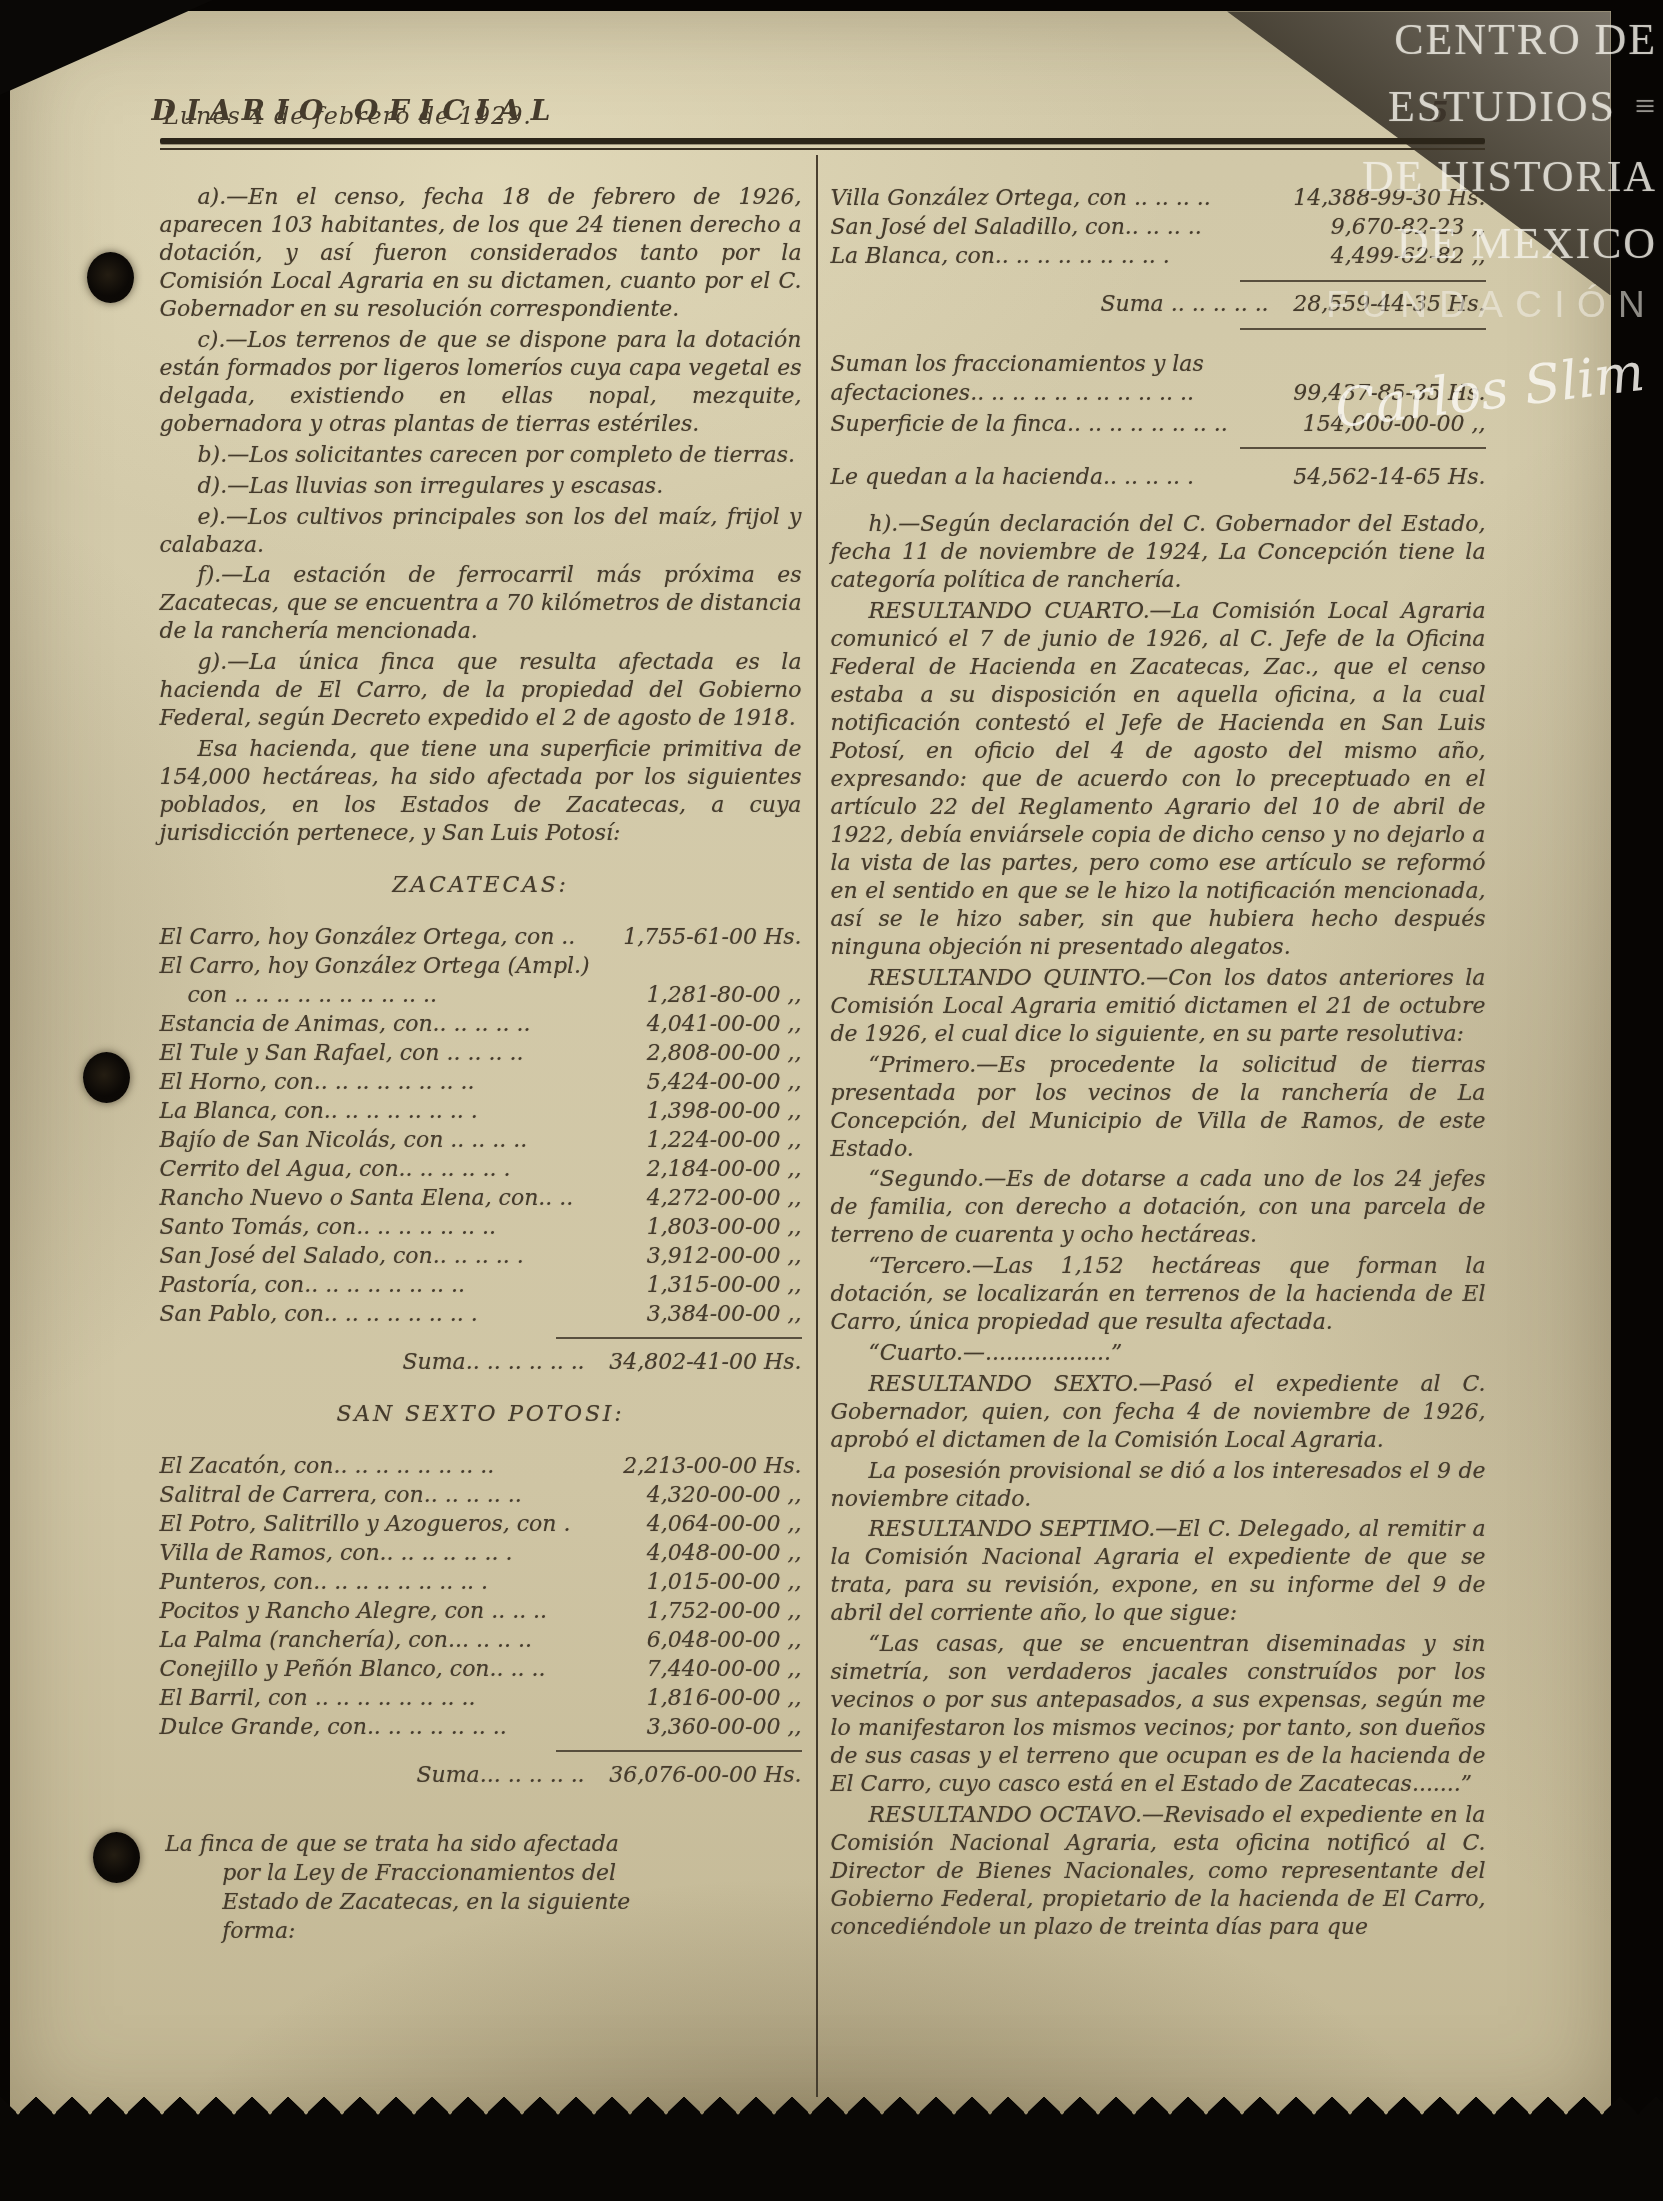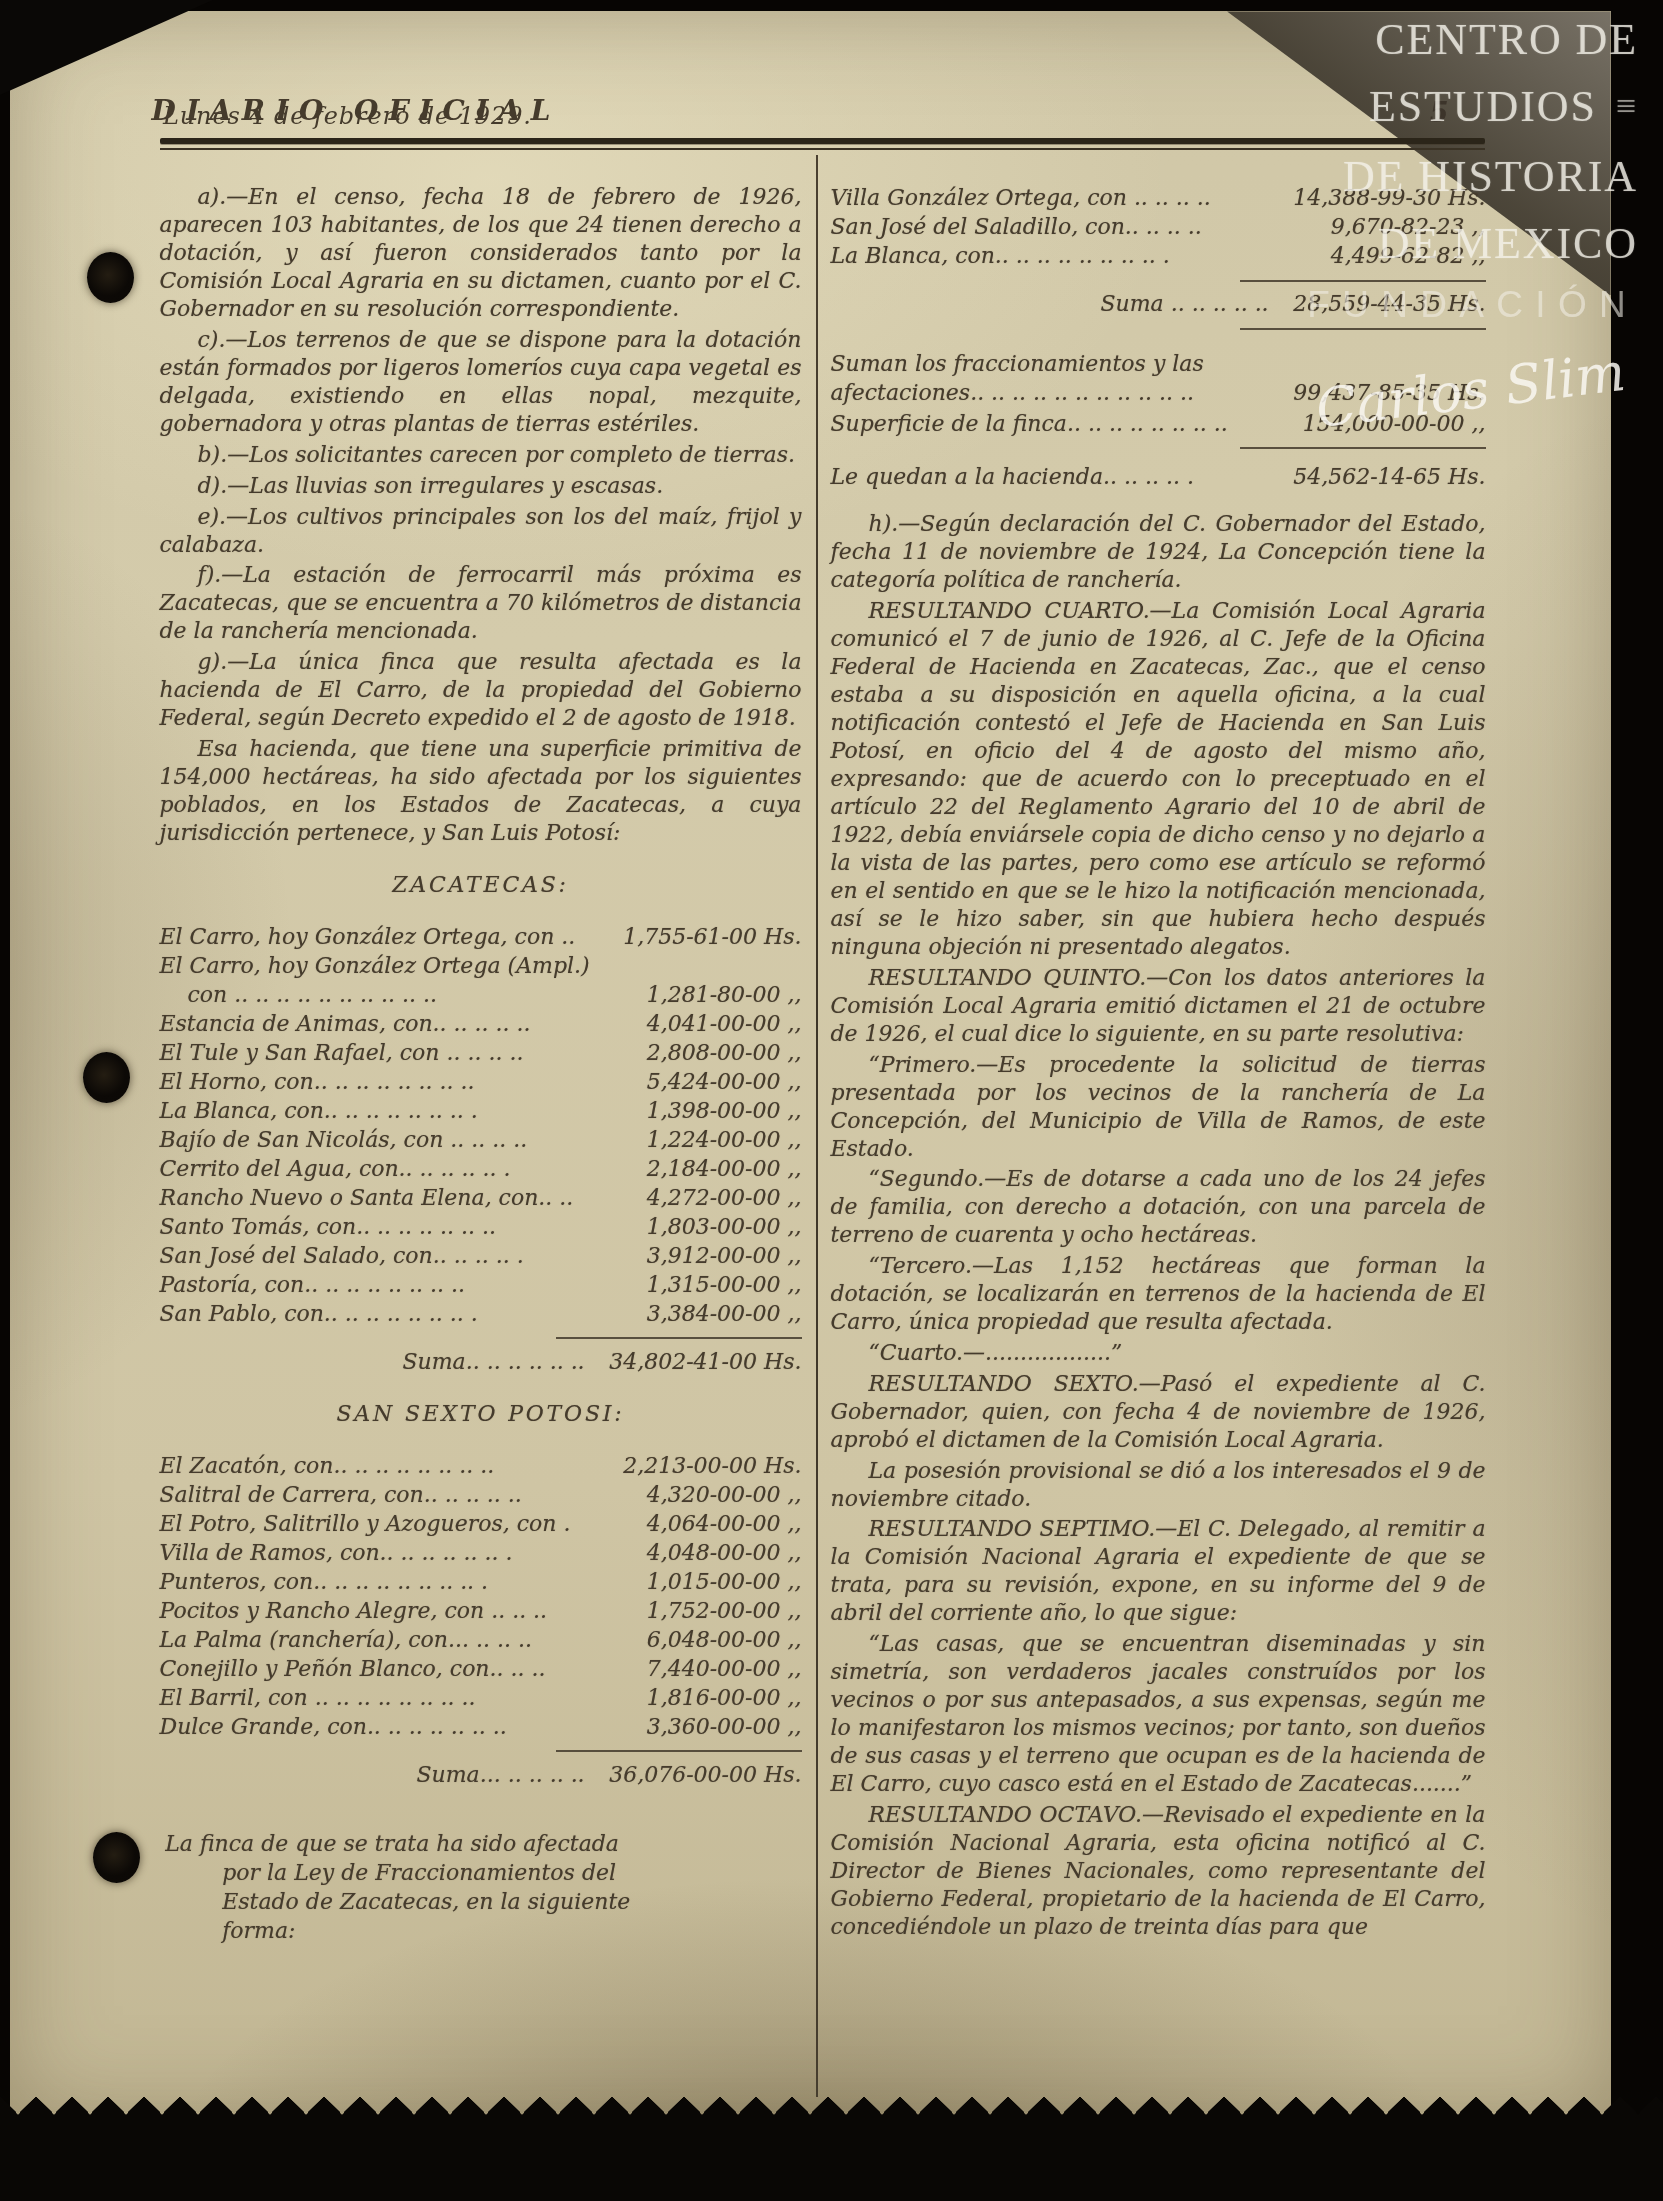--- a/index.html
+++ b/index.html
@@ -71,21 +71,21 @@
   .sum-rule{height:1.9px;background:#43392c;width:246px;margin:9.5px 0 7.6px auto;opacity:.85}
   .suma{display:flex;justify-content:flex-end;gap:13.2px;line-height:29px;margin-bottom:7.6px}
   .closing{margin:40px 0 0 5.7px;width:74%;padding-left:57px;text-indent:-57px;text-align:left;line-height:29px}
   .totals{margin-top:19px}
   .total-row{display:flex;justify-content:space-between;align-items:flex-end;margin-top:1.9px;line-height:29px}
   .total-row .tl{text-align:left;max-width:478px}
   .remainder{margin-top:13.2px;margin-bottom:11.4px}
   .rparas{margin-top:19px}
 
   
-  .watermark{position:absolute;top:5.7px;right:26px;width:587px;text-align:right;z-index:6;pointer-events:none;color:rgba(244,241,232,.78)}
+  .watermark{position:absolute;top:5.7px;right:7px;width:587px;text-align:right;z-index:6;pointer-events:none;color:rgba(244,241,232,.78)}
   .wm-line{font-family:"Liberation Serif",serif;font-size:44px;line-height:67px;letter-spacing:1.9px;text-shadow:0 0 1.9px rgba(255,255,255,.22)}
   .wm-emblem{display:inline-block;margin-left:19px;font-size:36px;opacity:.75;transform:translateY(-2.8px)}
   .wm-foundation{font-family:"Liberation Sans",sans-serif;font-size:37px;letter-spacing:12.3px;margin-top:7.6px;color:rgba(241,238,229,.58)}
   .wm-signature{font-style:italic;font-size:53px;margin-top:13.2px;padding-right:13.2px;transform:rotate(-7deg);transform-origin:right center;color:rgba(249,247,241,.85);font-family:"DejaVu Serif",serif}
 </style>
 </head>
 <body>
 
 <div class="paper">
   <div class="corner-wedge"></div>

